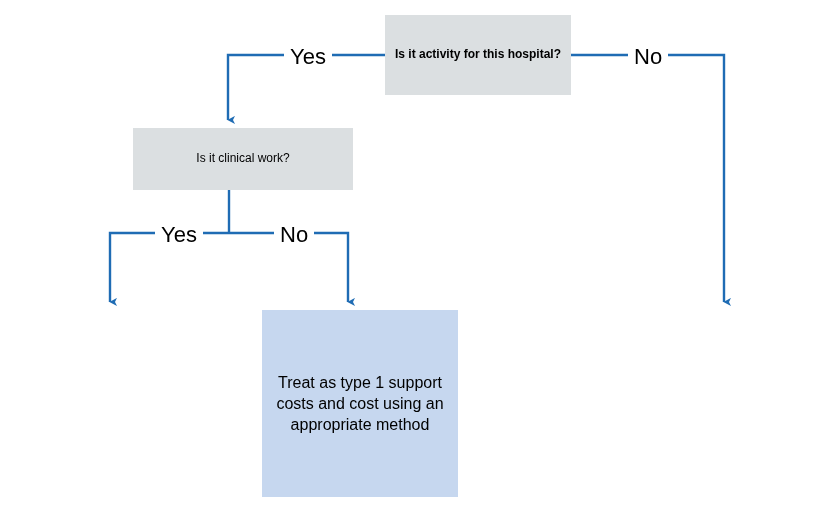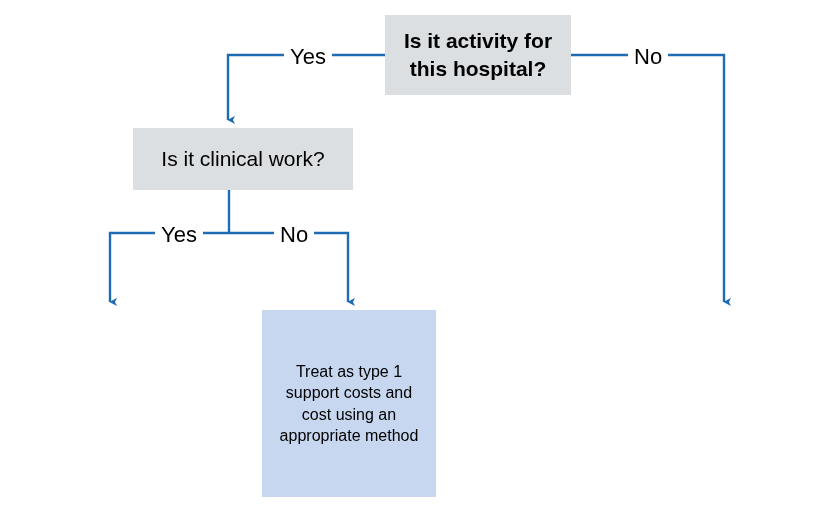--- a/index.html
+++ b/index.html
@@ -17,34 +17,34 @@
     align-items:center;
     justify-content:center;
     text-align:center;
     color:#000000;
     box-sizing:border-box;
     line-height:1.33;
   }
   .decision{
     background:#dbdfe1;
     font-weight:bold;
-    font-size:21px;
+    font-size:12px;
   }
   .decision.plain{font-weight:normal;}
   .outcome{
     background:#c6d7ef;
     font-size:16px;
     padding:0 10px;
   }
   .outcome.dark{background:#95b3e0;}
 
   #node-decision-activity{left:385px;top:15px;width:186px;height:80px;}
   #node-decision-clinical{left:133px;top:128px;width:220px;height:62px;}
   #node-outcome-patient-level{left:14px;top:310px;width:183px;height:187px;}
-  #node-outcome-type1-support{left:262px;top:310px;width:174px;height:187px;}
+  #node-outcome-type1-support{left:262px;top:310px;width:196px;height:187px;}
   #node-outcome-other-activities{left:630px;top:310px;width:182px;height:187px;}
 
   .edge-label{
     position:absolute;
     background:#ffffff;
     color:#000000;
     font-size:22px;
     padding:0 6px;
     line-height:1;
     white-space:nowrap;

